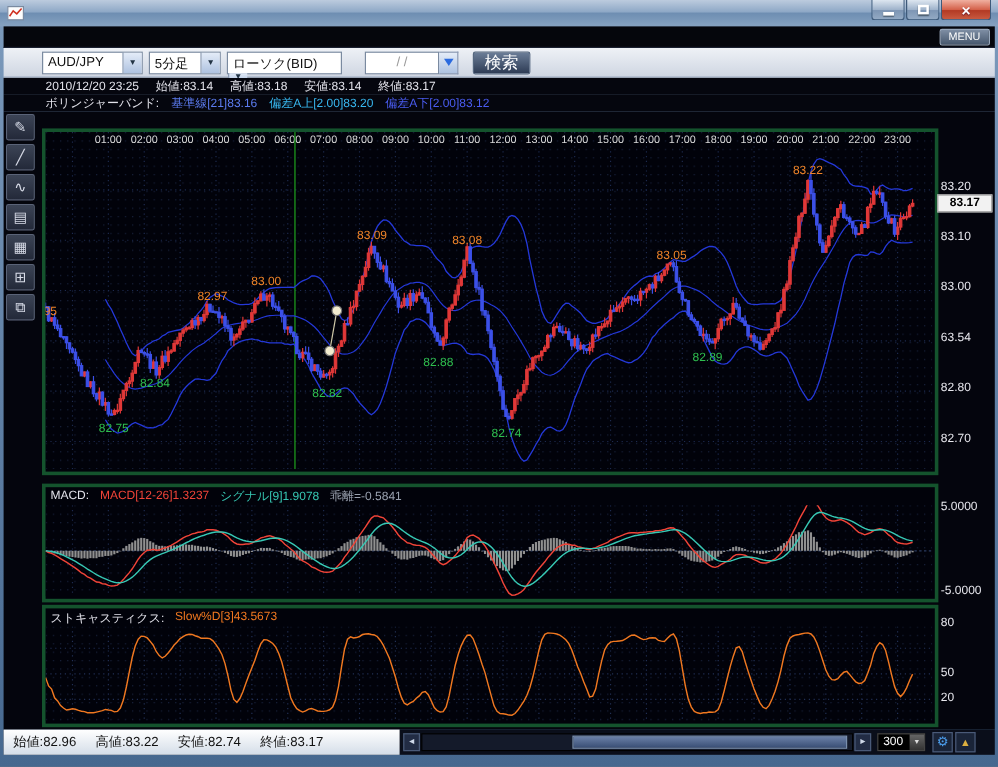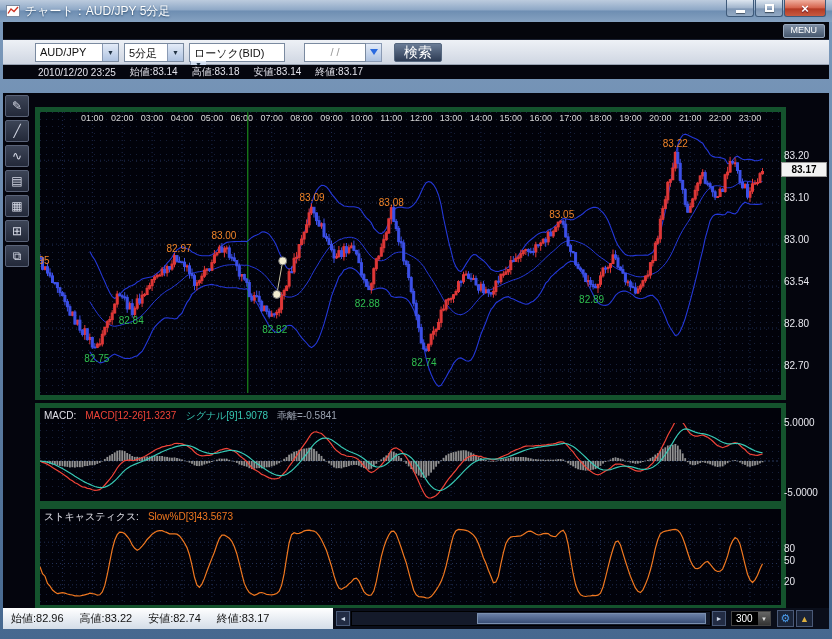--- a/index.html
+++ b/index.html
@@ -53,21 +53,21 @@
   #indbar .b-prefix{color:#e2e2ea;}
   #indbar .b-basis{color:#5c7cf0;}
   #indbar .b-up{color:#38b8f0;}
   #indbar .b-low{color:#4a5cf0;}
 
   
   #workspace{position:absolute;left:3px;top:93px;width:826px;height:515px;background:#04050d;}
   #side-toolbar{position:absolute;left:2px;top:2px;width:28px;display:flex;flex-direction:column;gap:3px;}
   .tool-btn{width:24px;height:22px;background:linear-gradient(#3c4456,#232939);border:1px solid #5a6378;
     color:#d8dce8;font-size:12px;display:flex;align-items:center;justify-content:center;cursor:pointer;border-radius:2px;padding:0;}
-  .panel{position:absolute;left:32px;width:741px;border:5px solid #14532d;background:#01020a;box-sizing:content-box;}
+  .panel{position:absolute;left:32px;width:741px;border:3px solid #14532d;background:#01020a;box-sizing:content-box;}
   #main-panel{top:14px;height:283px;}
   #macd-panel{top:310px;height:93px;}
   #stoch-panel{top:411px;height:96px;}
   #main-plot,#macd-plot,#stoch-plot{line-height:0;}
   svg{font-family:inherit;display:block;}
   .panel-label-row{height:15px;display:flex;align-items:center;gap:9px;padding-left:4px;font-size:10px;line-height:normal;}
   .lab-white{color:#e0e0e8;} .lab-red{color:#f04438;} .lab-teal{color:#37c8b4;} .lab-gray{color:#9aa2b0;} .lab-orange{color:#f07820;}
   #right-axis{position:absolute;left:776px;top:0;width:50px;height:515px;}
   .axis-label{position:absolute;left:5px;font-size:10px;color:#e8e8ee;}
   .current-price{position:absolute;left:2px;width:44px;height:13px;line-height:13px;background:#f2f2f2;color:#000;
@@ -98,21 +98,20 @@
 
 <div id="window">
 
   <div id="titlebar">
     <span id="app-icon">
       <svg width="14" height="14">
           <rect x="0.5" y="1.5" width="13" height="11" fill="#fdfdfd" stroke="#7a8aa0"></rect>
           <polyline points="2,9.5 5,5 8,7.5 12,3" stroke="#d03020" stroke-width="1.3" fill="none"></polyline>
         </svg>
     </span>
-    <span id="window-title">チャート：AUD/JPY 5分足</span>
     <div id="win-btns">
       <div class="wbtn">
           <span class="glyph-min"></span>
         </div>
       <div class="wbtn">
           <span class="glyph-max"></span>
         </div>
       <div class="wbtn close">
           <span class="glyph-close">×</span>
         </div>
@@ -149,20 +148,26 @@
   </div>
 
   <div id="infobar">
     <span>2010/12/20 23:25</span>
     <span>始値:83.14</span>
     <span>高値:83.18</span>
     <span>安値:83.14</span>
     <span>終値:83.17</span>
   </div>
 
+  <div id="indbar">
+    <span class="b-prefix">ボリンジャーバンド:</span>
+    <span class="b-basis">基準線[21]83.16</span>
+    <span class="b-up">偏差A上[2.00]83.20</span>
+    <span class="b-low">偏差A下[2.00]83.12</span>
+  </div>
 
   <div id="workspace">
 
     <div id="side-toolbar">
       <button class="tool-btn">
           <span>✎</span>
         </button>
       <button class="tool-btn">
           <span>╱</span>
         </button>
@@ -1261,21 +1266,21 @@
     <div id="right-axis">
         <span class="axis-label" style="top: 57.2313px;">83.20</span>
         <span class="axis-label" style="top: 99.1716px;">83.10</span>
         <span class="axis-label" style="top: 141.112px;">83.00</span>
         <span class="axis-label" style="top: 183.052px;">63.54</span>
         <span class="axis-label" style="top: 224.993px;">82.80</span>
         <span class="axis-label" style="top: 266.933px;">82.70</span>
         <span class="current-price" style="top: 68.8134px;">83.17</span>
         <span class="axis-label" style="top: 324.455px;">5.0000</span>
         <span class="axis-label" style="top: 393.545px;">-5.0000</span>
-        <span class="axis-label" style="top: 450px;">80</span>
+        <span class="axis-label" style="top: 421px;">80</span>
         <span class="axis-label" style="top: 461.5px;">50</span>
         <span class="axis-label" style="top: 482.8px;">20</span>
       </div>
   </div>
 
   <div id="statusbar">
     <div id="sb-ohlc">
       <span>始値:82.96</span>
       <span>高値:83.22</span>
       <span>安値:82.74</span>

